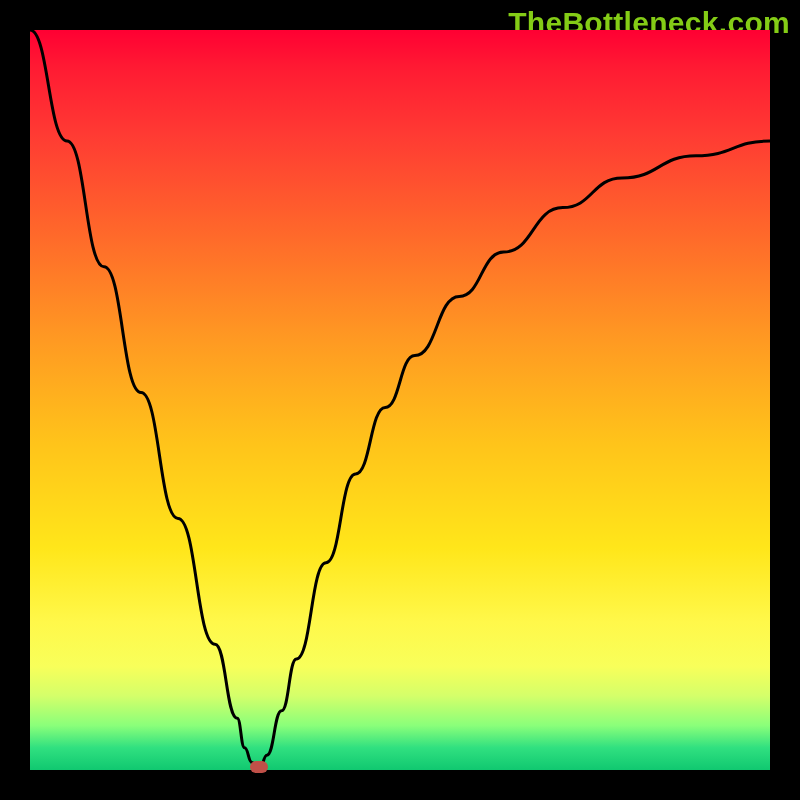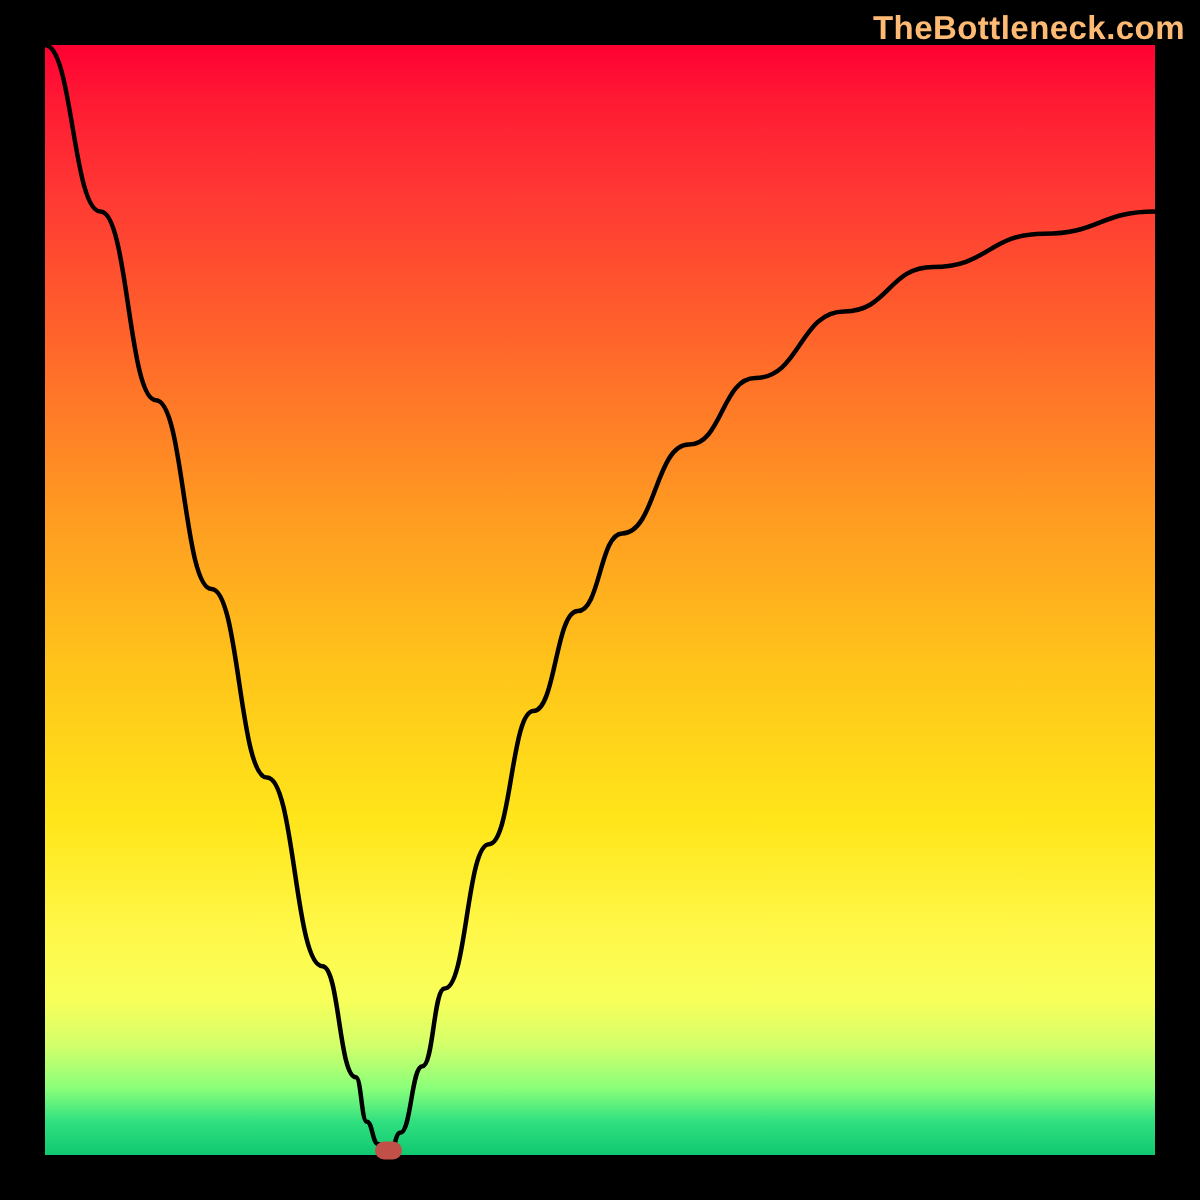--- a/index.html
+++ b/index.html
@@ -36,22 +36,22 @@
       #d4ff6a 90%,
       #8aff7a 94%,
       #30e080 97%,
       #10c870 100%
     );
   }
   .attribution {
     position: absolute;
     top: 6px;
     right: 10px;
-    color: #fdba74;
-    font-size: 22px;
+    color: #84cc16;
+    font-size: 30px;
     font-weight: 600;
     letter-spacing: 0.3px;
     user-select: none;
   }
   svg.curve {
     position: absolute;
     left: 0;
     top: 0;
     width: 740px;
     height: 740px;

